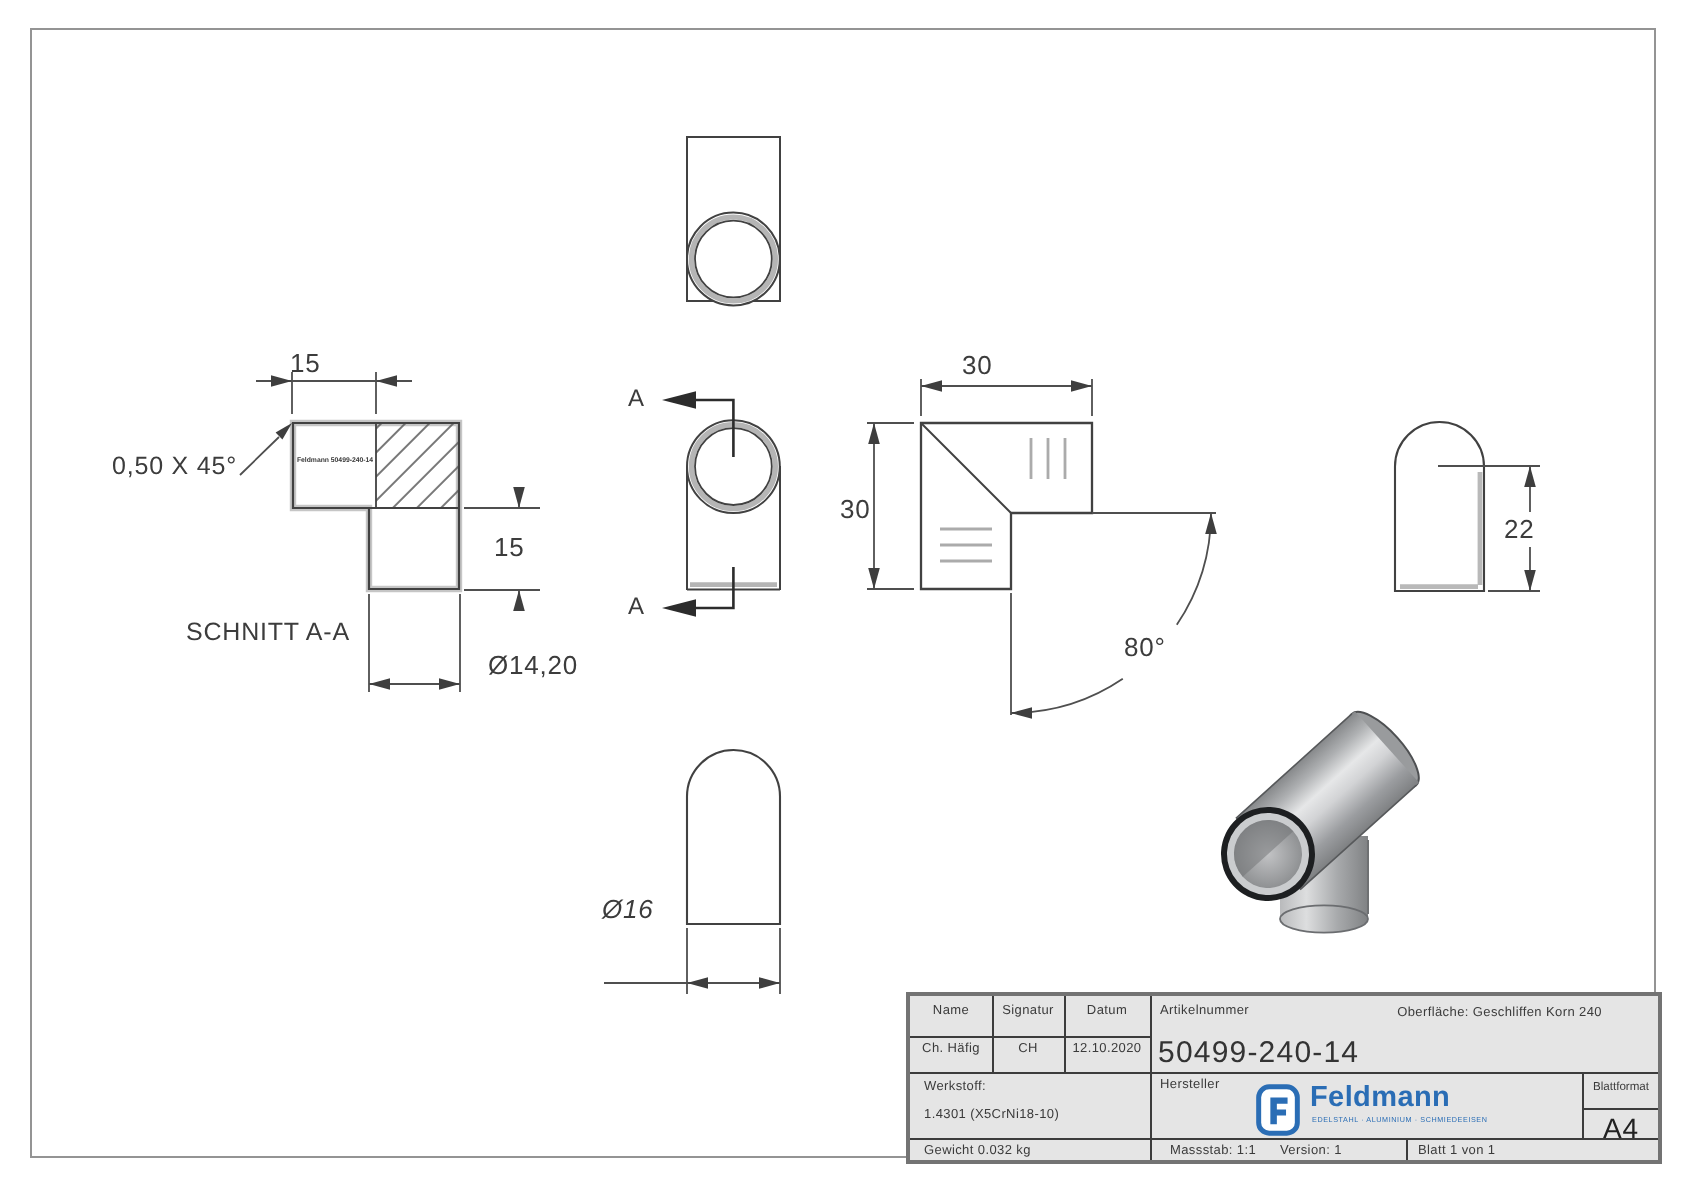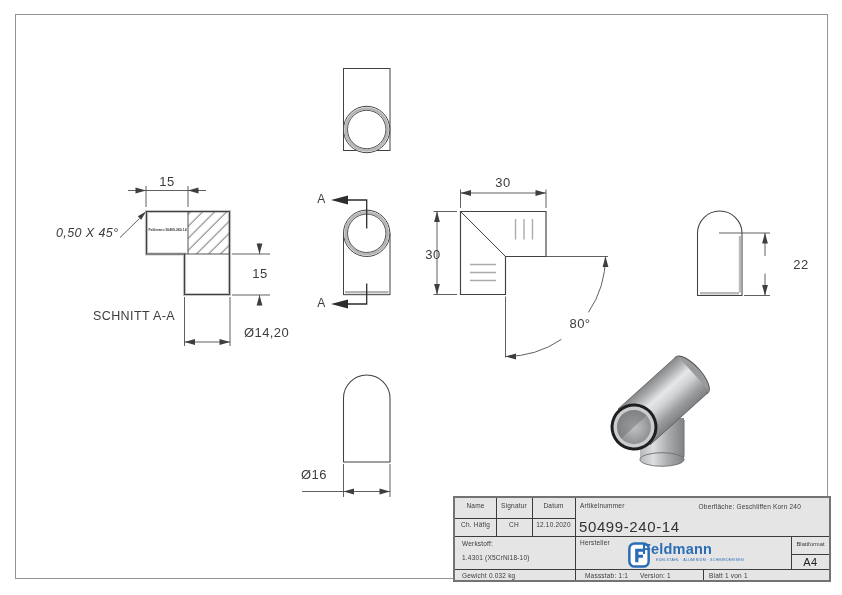--- a/index.html
+++ b/index.html
@@ -1,35 +1,35 @@
 <!DOCTYPE html>
 <html style="--accent: #2a6db5;"><head>
 <meta charset="utf-8">
 <style>
   html,body{margin:0;padding:0;background:#fff;}
   .page{position:relative;width:842px;height:595px;background:#fff;overflow:hidden;
         font-family:"Liberation Sans",sans-serif;}
   .page svg{position:absolute;left:0;top:0;}
-  .t{position:absolute;font-size:13px;color:#3c3c3c;text-align:center;
+  .t{position:absolute;font-size:13px;color:#3c3c3c;text-align:left;
      letter-spacing:.4px;white-space:nowrap;line-height:1.05;}
   .t.small{font-size:12.5px;}
   .engrave{position:absolute;font-size:3.4px;font-weight:bold;color:#3a3a3a;
      text-align:center;overflow:hidden;letter-spacing:0;}
   
   .tb{position:absolute;left:453px;top:496px;width:374px;height:82px;
       border:2px solid #737373;background:#e5e5e5;}
   .tb .hl,.tb .vl{position:absolute;background:#3c3c3c;}
   .tb .hl{height:1px;} .tb .vl{width:1px;}
   .tbl{position:absolute;font-size:6.5px;color:#3b3b3b;letter-spacing:.2px;white-space:nowrap;}
   .tbl.c{text-align:center;}
   .artnum{position:absolute;font-size:15px;color:#333;letter-spacing:.6px;white-space:nowrap;}
   .bf-label{position:absolute;font-size:5.8px;color:#3b3b3b;text-align:center;width:100%;}
-  .bf-value{position:absolute;font-size:11px;color:#222;text-align:center;width:100%;letter-spacing:.5px;}
+  .bf-value{position:absolute;font-size:14px;color:#222;text-align:center;width:100%;letter-spacing:.5px;}
   .logo{position:absolute;left:171px;top:43px;width:170px;height:28px;}
-  .logo .word{position:absolute;left:16px;top:0px;font-size:14.5px;font-weight:bold;
+  .logo .word{position:absolute;left:29px;top:0px;font-size:14.5px;font-weight:bold;
       color:var(--accent,#2a6db5);letter-spacing:.2px;}
   .logo .tag{position:absolute;left:30px;top:17px;font-size:3.6px;letter-spacing:.3px;
       color:var(--accent,#2a6db5);white-space:nowrap;}
 </style>
 </head>
 <body>
 
 <div class="page">
 
   <svg width="842" height="595" viewBox="0 0 842 595">
@@ -155,33 +155,33 @@
         <circle cx="634" cy="427" r="20.5" fill="#caccce"></circle>
         <circle cx="634" cy="427" r="17" fill="url(#gBore)"></circle>
         <path d="M617,427 a17,17 0 0 1 34,0 z" fill="#707274" opacity="0.5"></path>
       </g>
     </g>
   </svg>
 
   <div class="t" style="left:145px;top:175px;width:44px;">15</div>
   <div class="t" style="left:247px;top:267px;width:26px;">15</div>
   <div class="t" style="left:244px;top:326px;text-align:center;">Ø14,20</div>
-  <div class="t small" style="left:56px;top:227px;text-align:center;font-style:italic;">0,50 X 45°</div>
+  <div class="t small" style="left:56px;top:227px;text-align:center;">0,50 X 45°</div>
   <div class="t small" style="left:93px;top:310px;text-align:right;">SCHNITT A-A</div>
   <div class="engrave" style="left:148px;top:228px;width:39px;">Feldmann 50499-240-14</div>
 
   <div class="t" style="left:314px;top:192.5px;width:15px;font-size:12px;">A</div>
   <div class="t" style="left:314px;top:296.5px;width:15px;font-size:12px;">A</div>
 
   <div class="t" style="left:481px;top:176px;width:44px;">30</div>
   <div class="t" style="left:420px;top:248px;width:26px;">30</div>
   <div class="t" style="left:562px;top:317px;width:36px;">80°</div>
 
-  <div class="t" style="left:752px;top:258px;width:26px;margin-left:36px;">22</div>
-  <div class="t" style="left:301px;top:468px;text-align:left;">Ø16</div>
+  <div class="t" style="left:752px;top:258px;width:26px;">22</div>
+  <div class="t" style="left:301px;top:448px;text-align:left;font-style:italic;">Ø16</div>
 
   <div class="tb">
     <div class="vl" style="left:41px;top:0;height:38px;"></div>
     <div class="vl" style="left:77px;top:0;height:38px;"></div>
     <div class="vl" style="left:120px;top:0;height:82px;"></div>
     <div class="vl" style="left:248px;top:71px;height:11px;"></div>
     <div class="hl" style="left:0;top:20px;width:120px;"></div>
     <div class="hl" style="left:0;top:38px;width:374px;"></div>
     <div class="hl" style="left:0;top:71px;width:374px;"></div>
 

